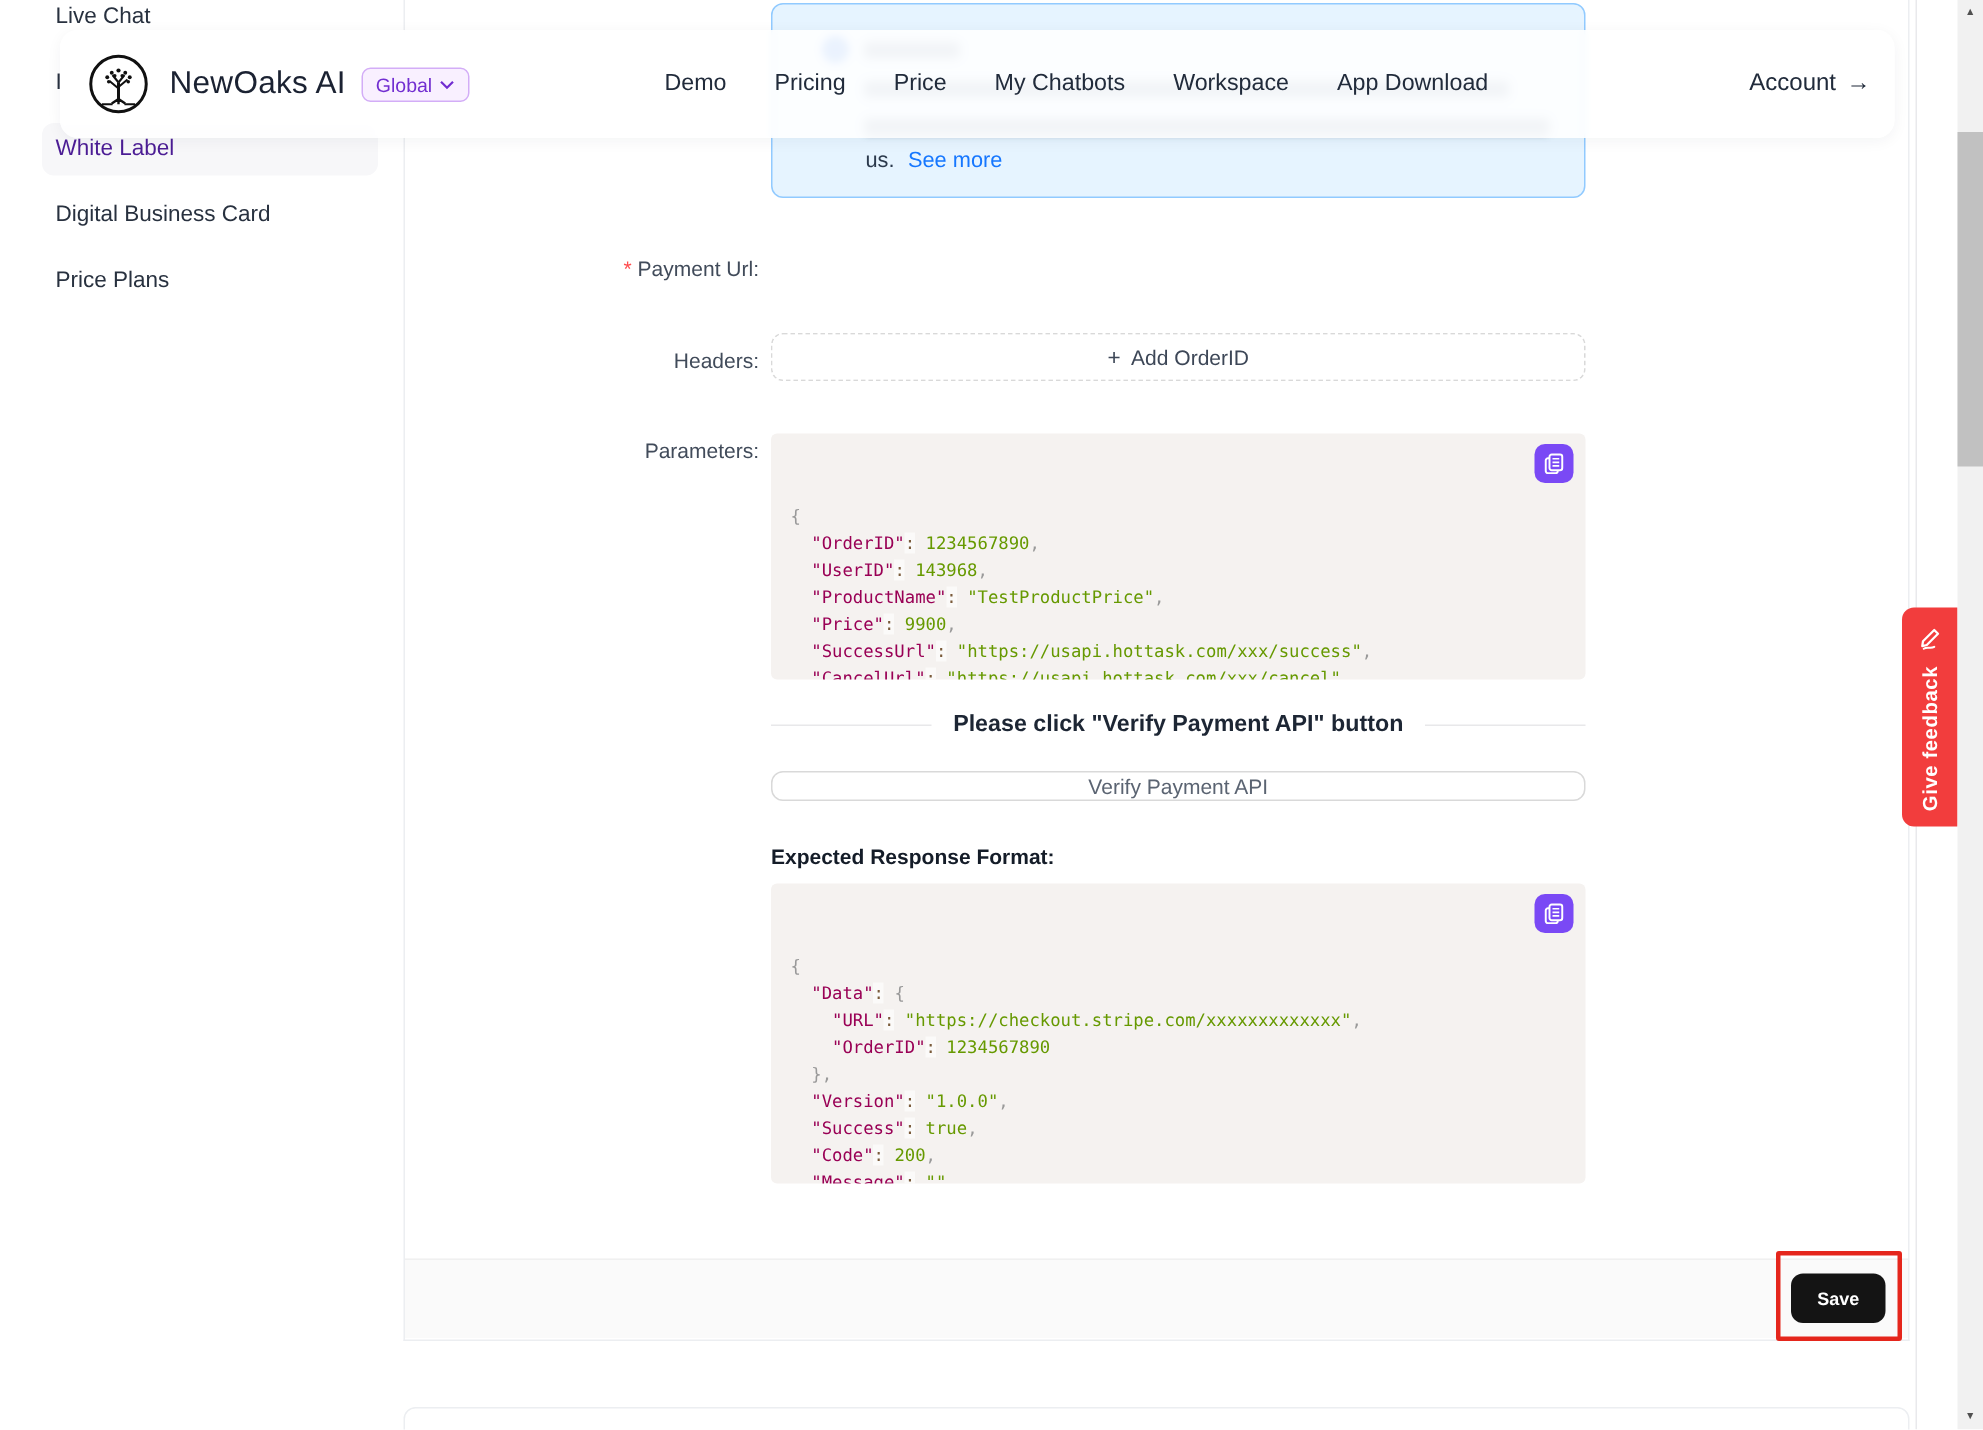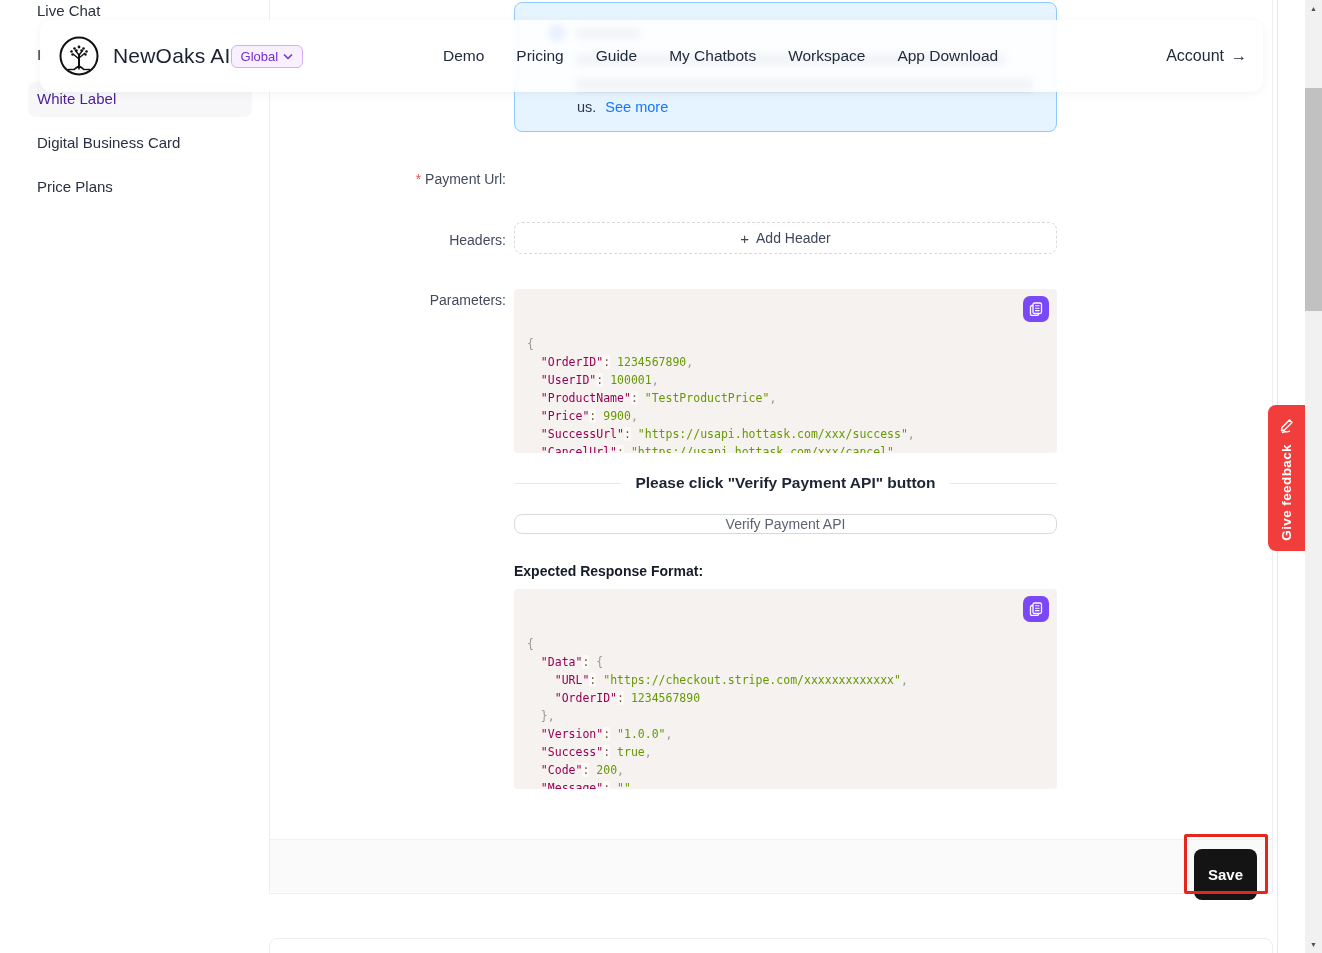--- a/index.html
+++ b/index.html
@@ -25,21 +25,21 @@
   .rem-text { position:absolute; left:62px; top:96px; font-size:14.5px; color:#2c3a4d; }
   .rem-link { color:#1677ff; margin-left:9px; cursor:pointer; }
 
   
   .topbar { position:absolute; left:40px; top:20px; width:1223px; height:72px;
     background:rgba(255,255,255,.86); backdrop-filter:blur(2.5px); -webkit-backdrop-filter:blur(2.5px);
     border-radius:12px; box-shadow:0 2px 10px rgba(25,35,60,.05); z-index:20; }
   .brand { position:absolute; left:18px; top:0; height:72px; display:flex; align-items:center; }
   .logo { width:42px; height:42px; }
   .brand-name { margin-left:13px; font-size:21px; color:#1b2232; font-weight:500; letter-spacing:.2px; }
-  .region-badge { margin-left:0; display:inline-flex; align-items:center; gap:5px;
+  .region-badge { margin-left:10px; display:inline-flex; align-items:center; gap:5px;
     background:#f9f0ff; border:1px solid #d3adf7; color:#722ed1; border-radius:6px;
     font-size:13px; padding:3px 9px; cursor:pointer; }
   .nav { position:absolute; left:403px; top:0; height:72px; display:flex; align-items:center; gap:32px;
     font-size:15.5px; color:#212b3b; }
   .nav span { cursor:pointer; white-space:nowrap; }
   .account { position:absolute; right:16px; top:0; height:72px; display:flex; align-items:center; gap:7px;
     font-size:16px; color:#212b3b; cursor:pointer; }
 
   
   .sidebar { position:absolute; left:0; top:0; width:269px; height:953px; z-index:5; }
@@ -76,22 +76,22 @@
   .divider span { white-space:nowrap; }
 
   .verify-btn { position:absolute; left:244px; top:516px; width:543px; height:20px; background:#fff;
     border:1px solid #d9d9d9; border-radius:8px; font-size:14px; color:#5b6472; cursor:pointer;
     font-family:"Liberation Sans", sans-serif; }
   .expected { position:absolute; left:244px; top:565px; font-size:14px; font-weight:700; color:#141c28; }
   .note { position:absolute; left:244px; top:803px; width:543px; text-align:center; font-size:14px; color:#69798f; }
 
   .card-footer { position:absolute; left:0; top:841px; width:1002px; height:53px; background:#fafafa;
     border-top:1px solid #f0f0f0; }
-  .save-btn { position:absolute; left:924px; top:9px; width:63px; height:51px; background:#141414;
-    color:#fff; border:none; border-radius:8px; font-size:15px; font-weight:700; cursor:pointer;
+  .save-btn { position:absolute; left:924px; top:9px; width:63px; height:33px; background:#141414;
+    color:#fff; border:none; border-radius:8px; font-size:12px; font-weight:700; cursor:pointer;
     font-family:"Liberation Sans", sans-serif; }
   .red-annot { position:absolute; left:914px; top:836px; width:84px; height:60px;
     border:3px solid #e5261c; border-radius:2px; z-index:6; pointer-events:none; }
 
   .bottom-card { position:absolute; left:269px; top:938px; width:1004px; height:30px; background:#fff;
     border:1px solid #eceef1; border-radius:8px 8px 0 0; }
 
   
   .feedback { position:absolute; left:1268px; top:405px; width:37px; height:146px; background:#f23d3d;
     border-radius:8px 0 0 8px; z-index:30; cursor:pointer; display:flex; flex-direction:column;
@@ -121,28 +121,28 @@
     </div>
   </div>
 
   <div class="flabel" style="top:173px;">
     <span class="req">*</span><span>Payment Url:</span>
   </div>
 
   <div class="flabel" style="top:234px;">Headers:</div>
   <div class="dash-btn" style="top:224px;">
     <span class="plus">+</span>
-    <span>Add Header</span>
+    <span>Add OrderID</span>
   </div>
 
   <div class="flabel" style="top:294px;">Parameters:</div>
   <div class="code-block" style="top:291px; height:164px;">
     <pre><span class="tk-pun">{</span>
   <span class="tk-key">"OrderID"</span><span class="tk-op">:</span> <span class="tk-num">1234567890</span><span class="tk-pun">,</span>
-  <span class="tk-key">"UserID"</span><span class="tk-op">:</span> <span class="tk-num">100001</span><span class="tk-pun">,</span>
+  <span class="tk-key">"UserID"</span><span class="tk-op">:</span> <span class="tk-num">143968</span><span class="tk-pun">,</span>
   <span class="tk-key">"ProductName"</span><span class="tk-op">:</span> <span class="tk-str">"TestProductPrice"</span><span class="tk-pun">,</span>
   <span class="tk-key">"Price"</span><span class="tk-op">:</span> <span class="tk-num">9900</span><span class="tk-pun">,</span>
   <span class="tk-key">"SuccessUrl"</span><span class="tk-op">:</span> <span class="tk-str">"https://usapi.hottask.com/xxx/success"</span><span class="tk-pun">,</span>
   <span class="tk-key">"CancelUrl"</span><span class="tk-op">:</span> <span class="tk-str">"https://usapi.hottask.com/xxx/cancel"</span>
 </pre>
     <button class="copy-btn">
       <svg width="14" height="14" viewBox="0 0 14 14">
         <rect x="1.5" y="3.5" width="8" height="10" rx="1.5" fill="none" stroke="#fff" stroke-width="1.3"></rect>
         <rect x="4" y="1" width="8.5" height="10.5" rx="1.5" fill="#7a49f5" stroke="#fff" stroke-width="1.3"></rect>
         <line x1="6" y1="3.8" x2="10.5" y2="3.8" stroke="#fff" stroke-width="1.1"></line>
@@ -226,21 +226,21 @@
     <span class="region-badge">
       <span>Global</span>
       <svg width="10" height="7" viewBox="0 0 10 7">
         <polyline points="1,1.5 5,5.5 9,1.5" fill="none" stroke="#722ed1" stroke-width="1.5"></polyline>
       </svg>
     </span>
   </div>
   <div class="nav">
     <span>Demo</span>
     <span>Pricing</span>
-    <span>Guide</span>
+    <span>Price</span>
     <span>My Chatbots</span>
     <span>Workspace</span>
     <span>App Download</span>
   </div>
   <div class="account">
     <span>Account</span>
     <span>→</span>
   </div>
 </div>
 

